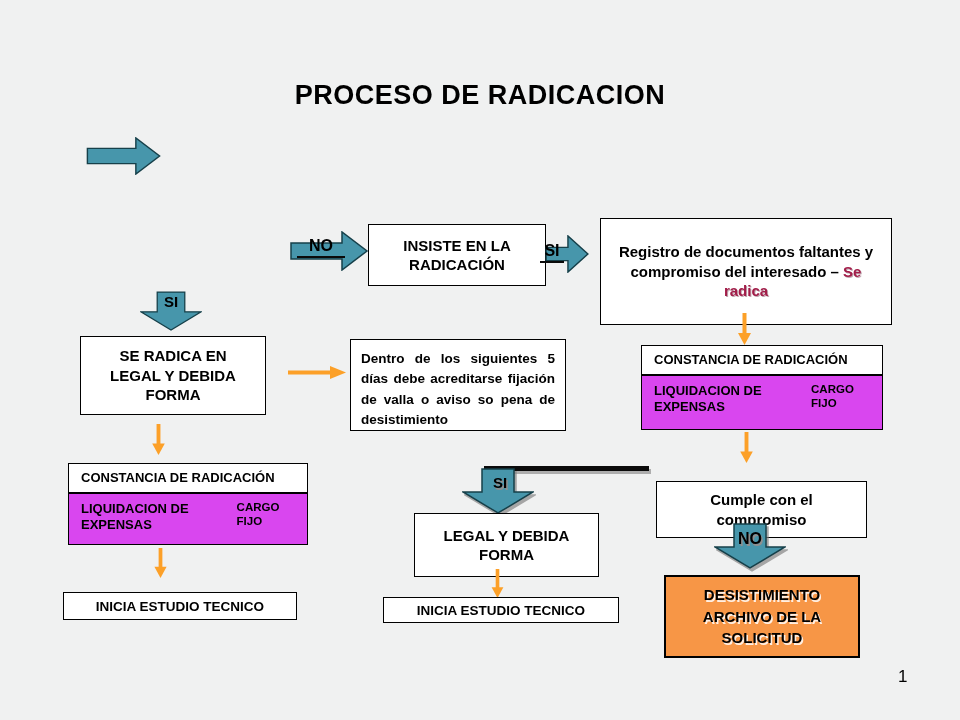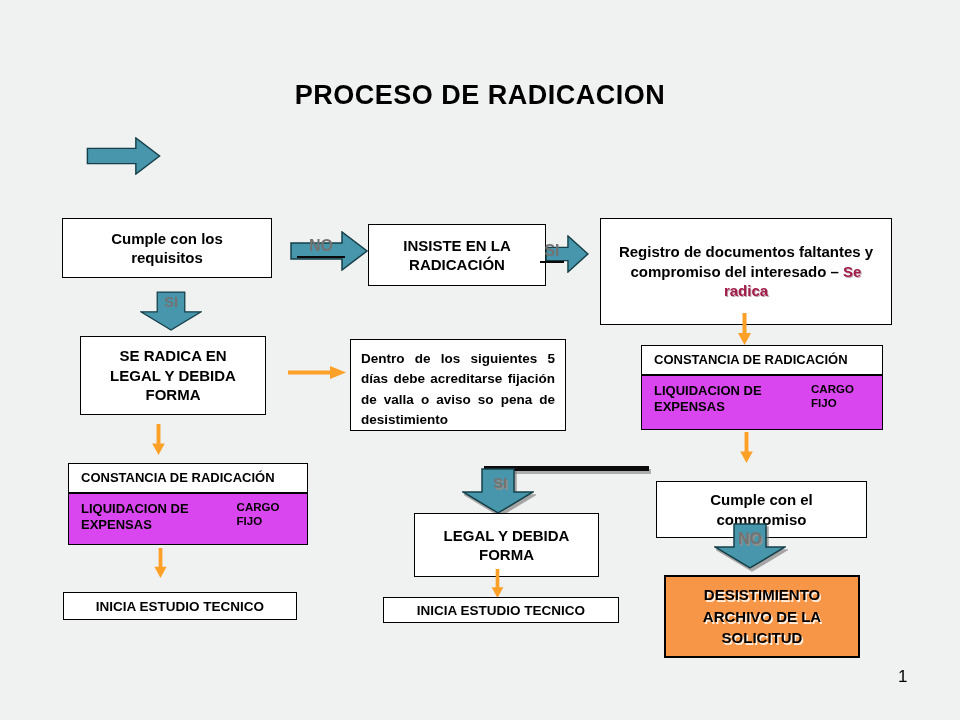--- a/index.html
+++ b/index.html
@@ -26,21 +26,21 @@
     padding:9px 10px 6px 10px;
   }
   .leftbox{justify-content:flex-start;text-align:left;padding-left:12px;}
   .stackbox{
     position:absolute;background:#d946ef;border:1.5px solid #000;box-sizing:border-box;
     display:flex;flex-direction:row;align-items:flex-start;justify-content:flex-start;
     font-weight:bold;padding:7px 12px;gap:7px;text-align:left;
   }
   .cargo{font-size:11.5px;font-weight:bold;}
   .arrowlabel{
-    position:absolute;font-weight:bold;text-align:center;color:#737373;
+    position:absolute;font-weight:bold;text-align:center;color:#000000;
   }
   .underlined{border-bottom:2.5px solid #0a0a0a;padding-bottom:1px;}
   .shadowtext{text-shadow:1.5px 1.5px 0 #8f8f8f;}
   .shadowed{filter:drop-shadow(2px 3px 0 rgba(125,125,125,.65));}
   .connector{
     position:absolute;background:#0b0b0b;
     box-shadow:2px 3px 0 rgba(130,130,130,.6);
   }
   .orangebox{
     background:#F79646;border:2px solid #000;
@@ -54,23 +54,20 @@
 
 <div class="stage">
 
   <div class="title">PROCESO DE RADICACION</div>
 
   <svg class="abs" style="left:85px;top:137px;" width="77" height="38" viewBox="0 0 78 40">
     <polygon points="1,12 52,12 52,1 77,20 52,39 52,28 1,28" fill="#4796AB" stroke="#16404A" stroke-width="1.5"></polygon>
   </svg>
 
 
-  <div class="box fs15" style="left:62px;top:218px;width:210px;height:60px;">
-    <span class="txt" style="width:140px;">Cumple con los requisitos</span>
-  </div>
 
   <svg class="abs" style="left:289px;top:231px;" width="80" height="40" viewBox="0 0 78 40">
     <polygon points="1,12 52,12 52,1 77,20 52,39 52,28 1,28" fill="#4796AB" stroke="#16404A" stroke-width="1.5"></polygon>
   </svg>
   <div class="arrowlabel underlined" style="left:297px;top:237px;width:48px;font-size:16px;">NO</div>
 
   <div class="box fs15" style="left:368px;top:224px;width:178px;height:62px;">
     <span class="txt" style="width:125px;">INSISTE EN LA RADICACIÓN</span>
   </div>
 

